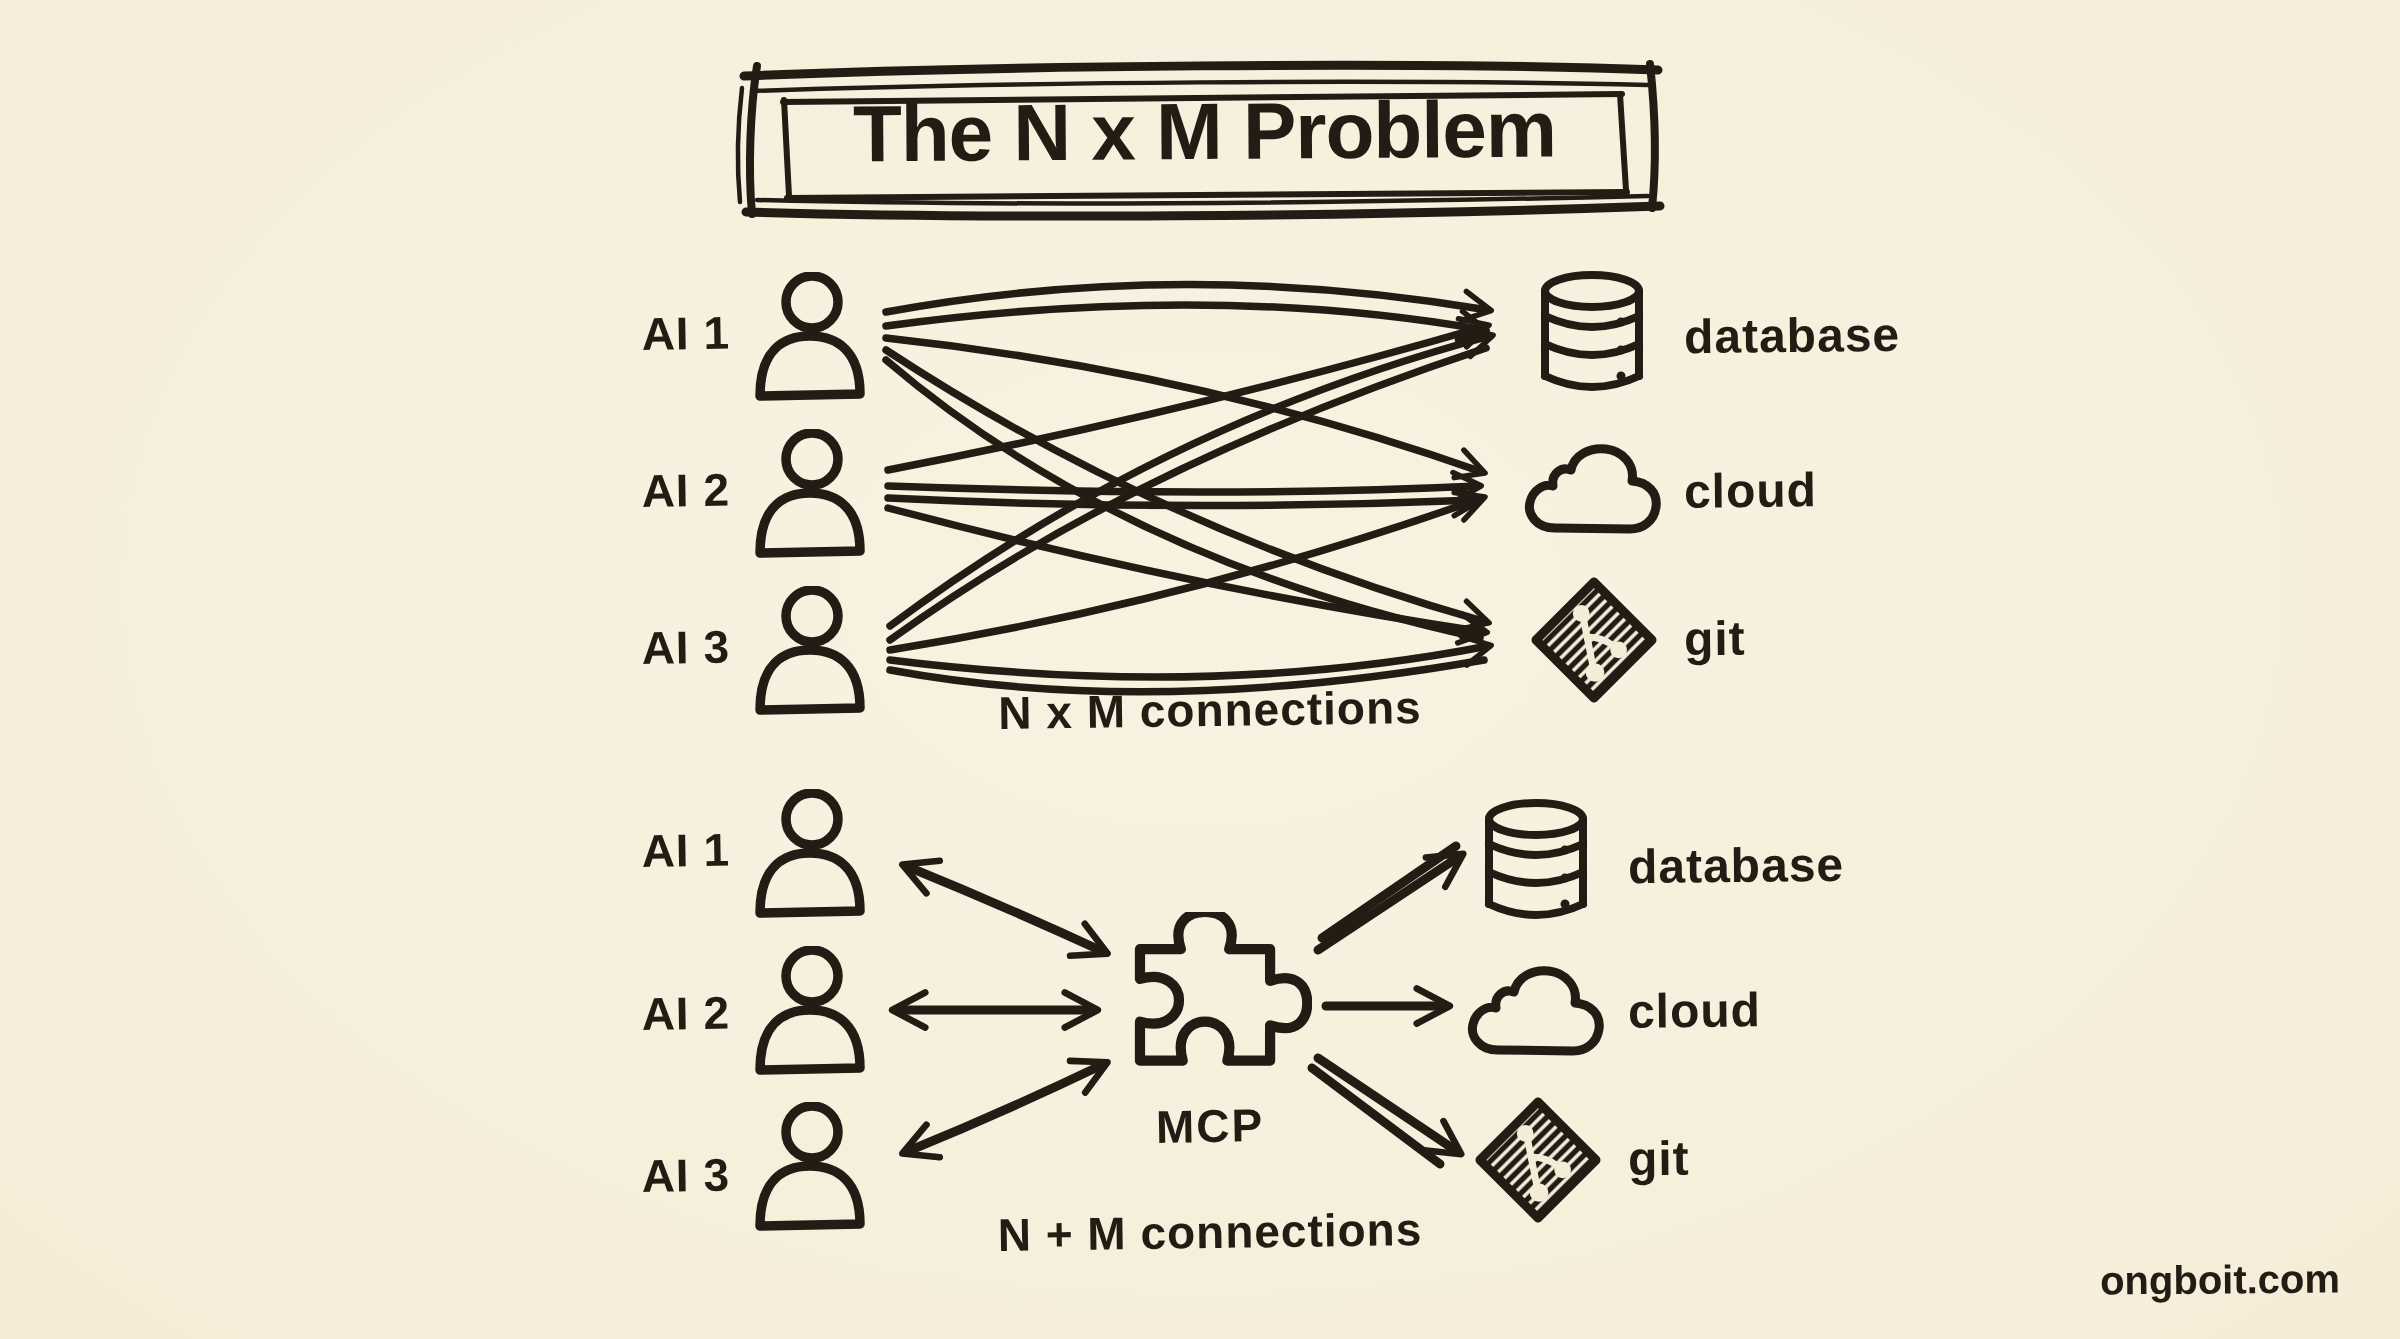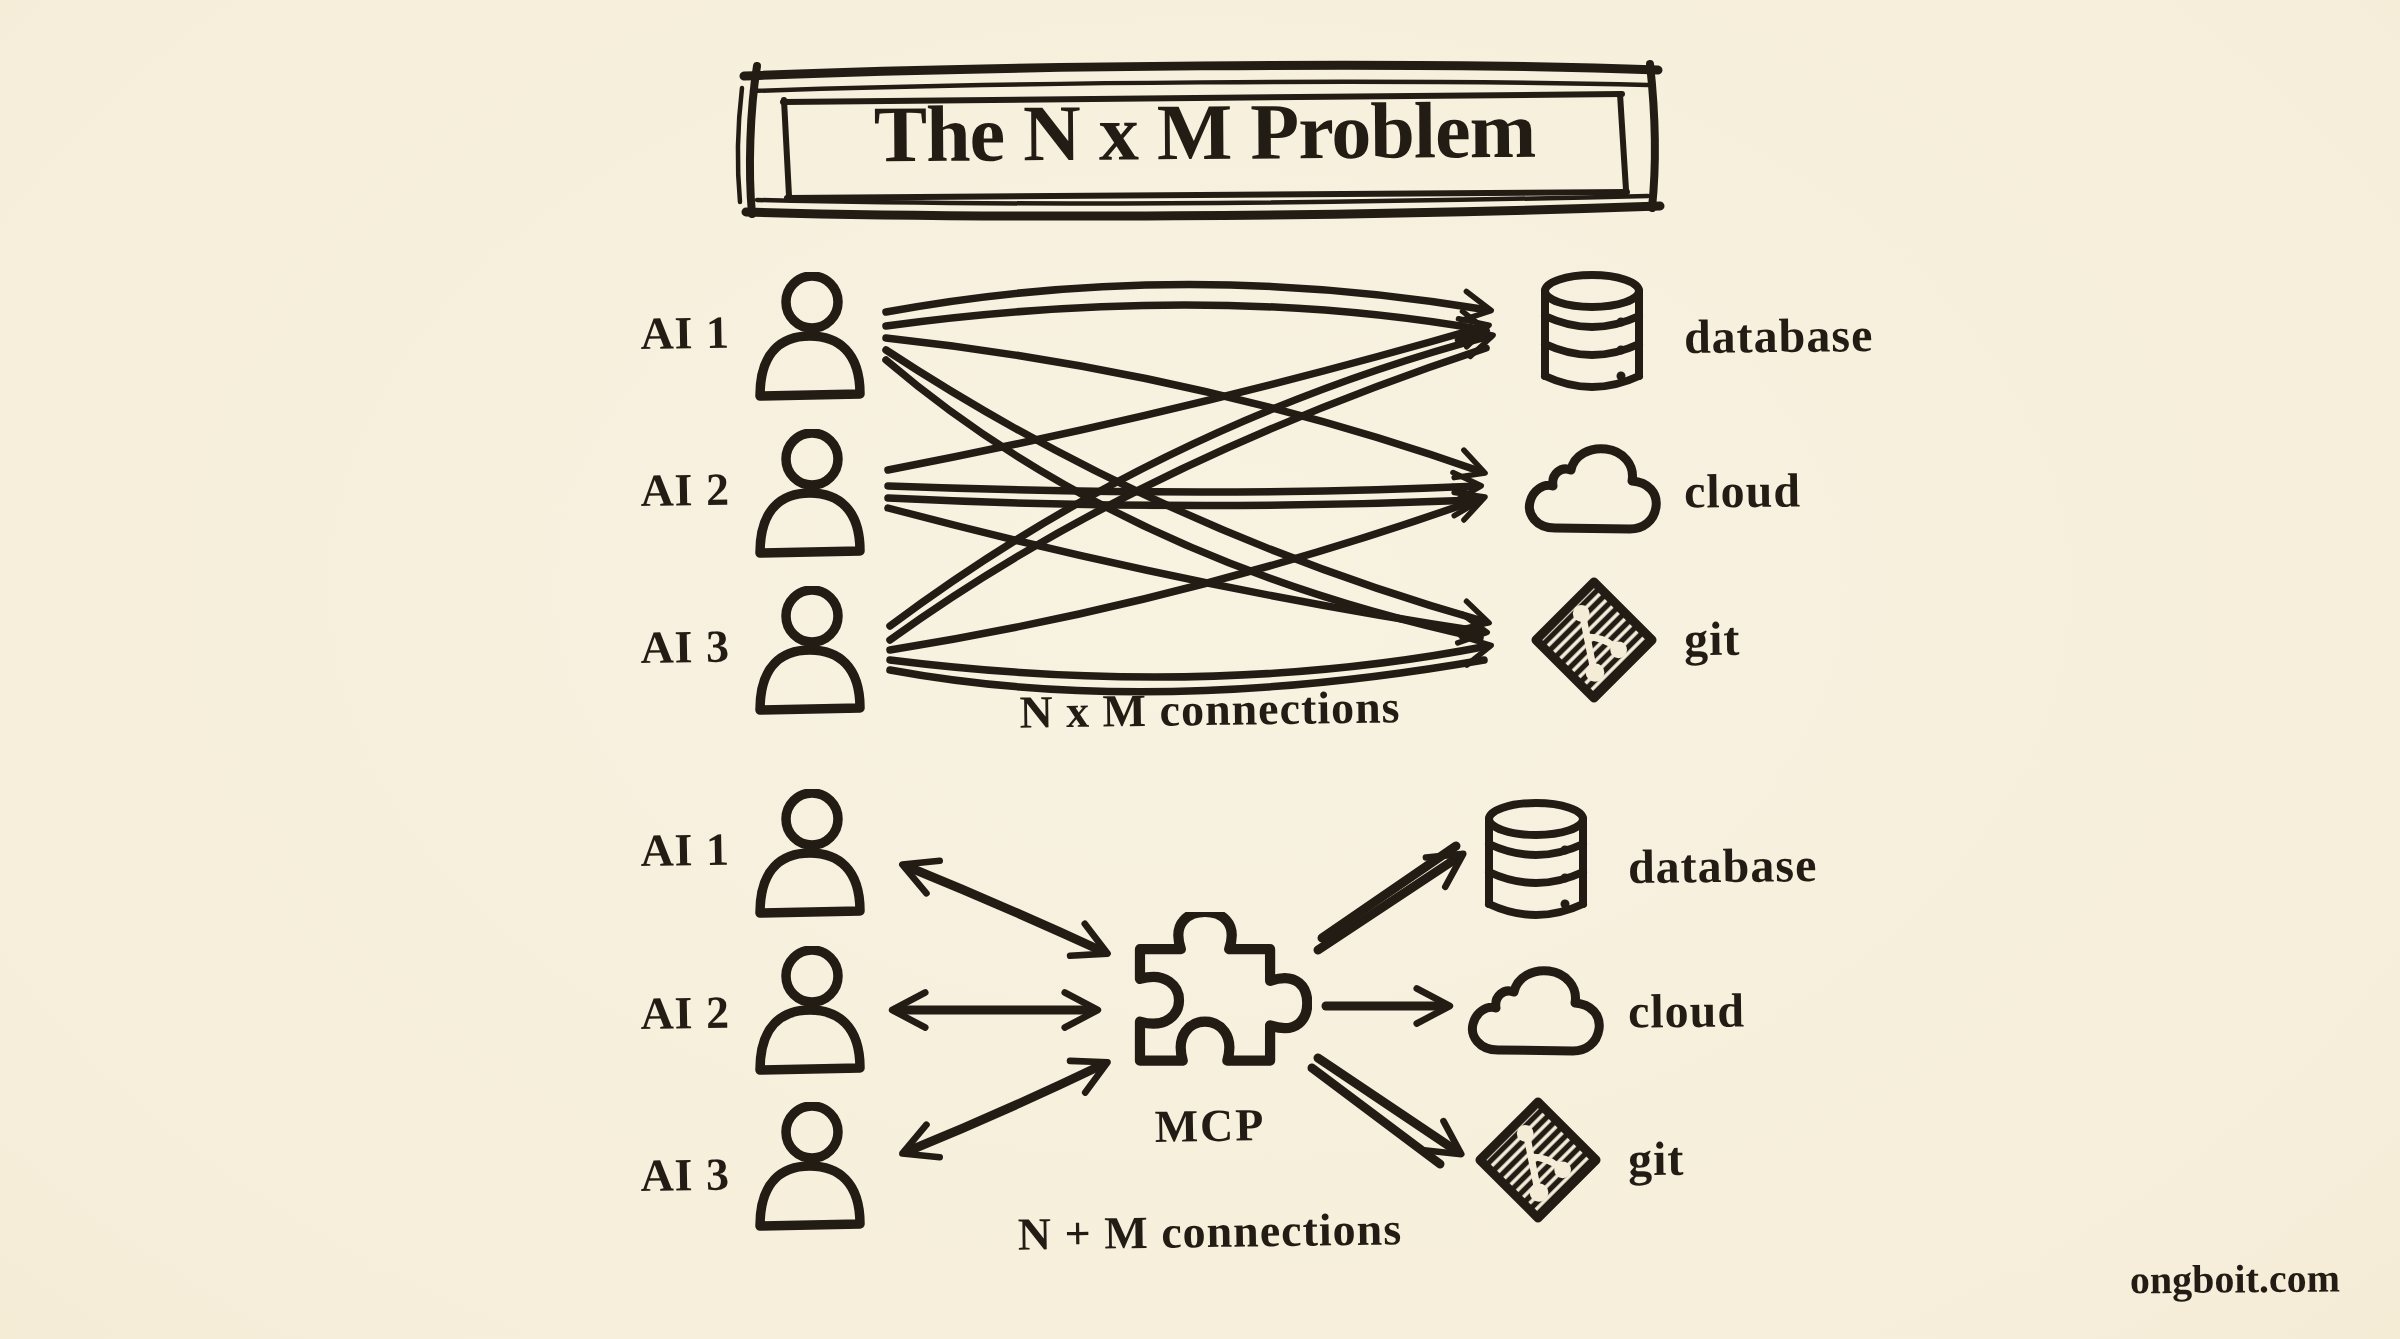--- a/index.html
+++ b/index.html
@@ -1,19 +1,19 @@
 <!DOCTYPE html>
 <html><head>
 <meta charset="utf-8">
 <style>
   html,body{margin:0;padding:0;background:#e9dbb7;}
   .stage{
     position:relative;width:2400px;height:1339px;overflow:hidden;
     background:radial-gradient(115% 135% at 50% 44%, #f8f2e1 0%, #f6eeda 52%, #f0e4c8 84%, #e9dab4 100%);
-    font-family:Liberation Serif, serif;color:#221c14;
+    font-family:Liberation Sans, sans-serif;color:#221c14;
   }
   .abs{position:absolute;}
   .hand{font-weight:bold;color:#221c14;}
   .client-label{width:175px;height:62px;line-height:62px;font-size:46px;text-align:right;letter-spacing:1px;transform:rotate(-1deg);}
   .svc-label{height:62px;line-height:62px;font-size:48px;letter-spacing:1px;transform:rotate(-0.6deg);}
   .caption{width:640px;height:64px;line-height:64px;font-size:46px;text-align:center;letter-spacing:1px;transform:rotate(-0.8deg);}
   .title-text{
     position:absolute;left:752px;top:56px;width:905px;height:152px;line-height:152px;
     text-align:center;font-size:80px;font-weight:bold;letter-spacing:-1px;transform:rotate(-0.4deg);
   }

